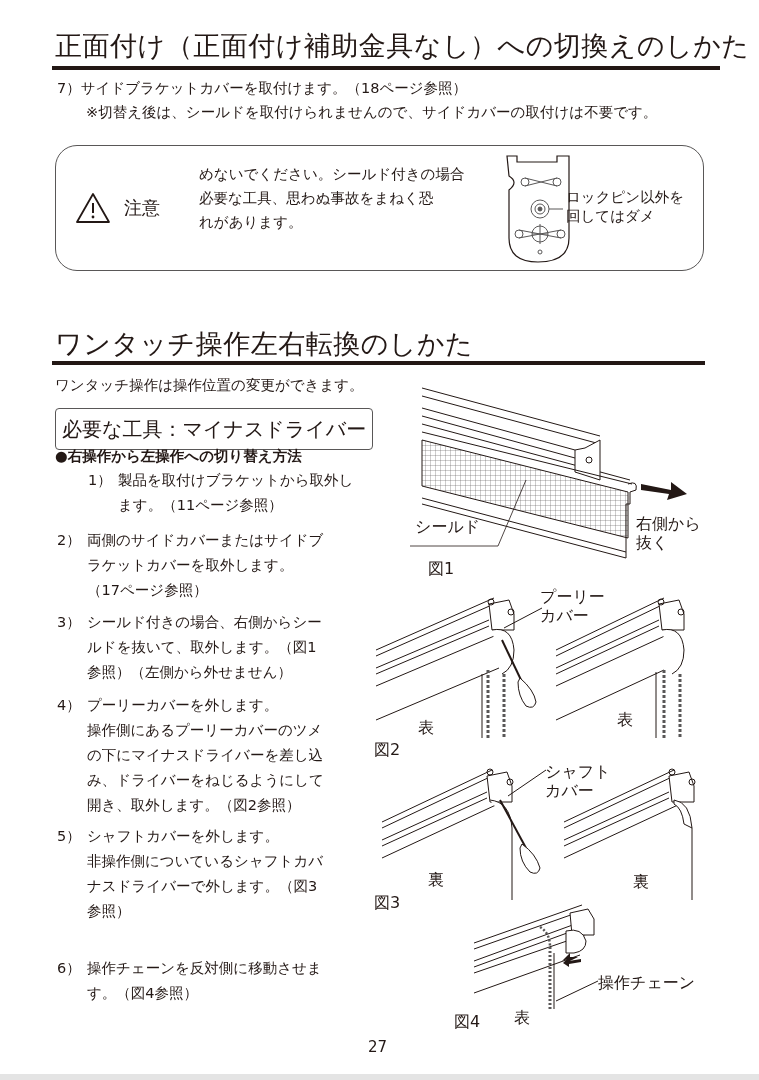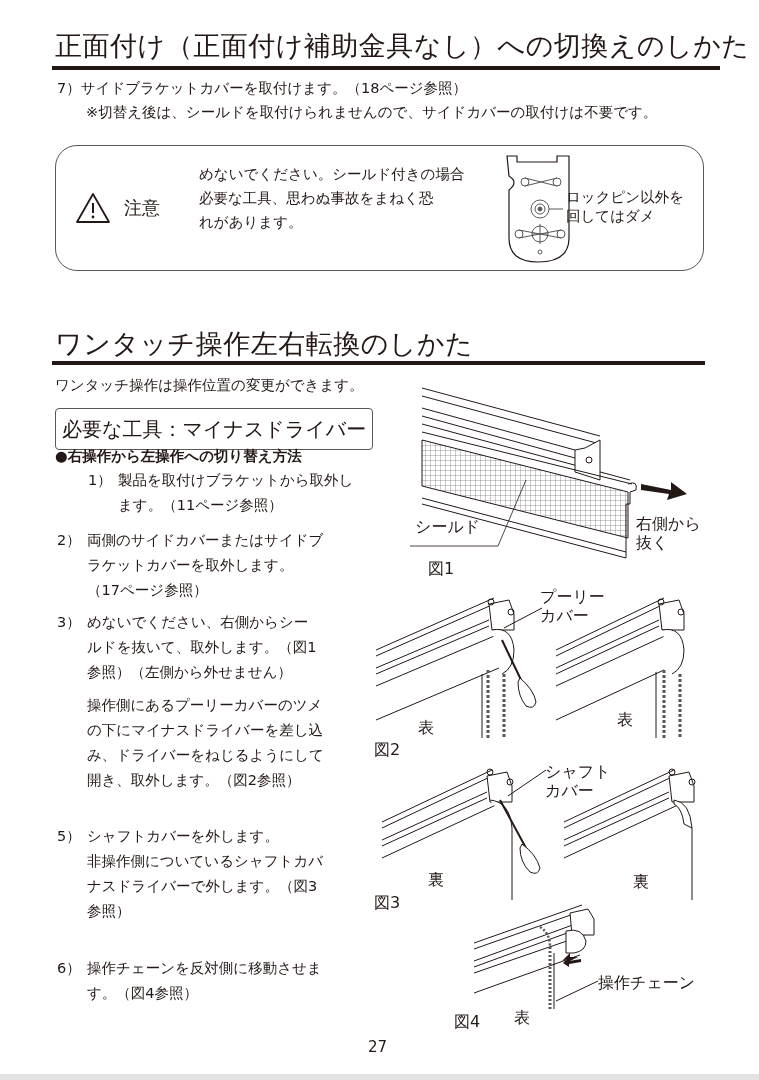--- a/index.html
+++ b/index.html
@@ -85,25 +85,26 @@
 <div class="abs step" style="left:57px; top:468px; width:320px;margin-left:31px;">
   <div><span class="num">1）</span><span>製品を取付けブラケットから取外し</span></div>
   <div class="indent">ます。（11ページ参照）</div>
 </div>
 <div class="abs step" style="left:57px; top:528px; width:320px;">
   <div><span class="num">2）</span><span>両側のサイドカバーまたはサイドブ</span></div>
   <div class="indent">ラケットカバーを取外します。</div>
   <div class="indent">（17ページ参照）</div>
 </div>
 <div class="abs step" style="left:57px; top:610px; width:320px;">
-  <div><span class="num">3）</span><span>めないでください、右側からシー</span></div>
+  <div><span class="num">3）</span><span>シールド付きの場合、右側からシー</span></div>
   <div class="indent">ルドを抜いて、取外します。（図1</div>
   <div class="indent">参照）（左側から外せません）</div>
 </div>
 <div class="abs step" style="left:57px; top:693px; width:320px;">
+  <div><span class="num">4）</span><span>プーリーカバーを外します。</span></div>
   <div class="indent">操作側にあるプーリーカバーのツメ</div>
   <div class="indent">の下にマイナスドライバーを差し込</div>
   <div class="indent">み、ドライバーをねじるようにして</div>
   <div class="indent">開き、取外します。（図2参照）</div>
 </div>
 <div class="abs step" style="left:57px; top:824px; width:320px;">
   <div><span class="num">5）</span><span>シャフトカバーを外します。</span></div>
   <div class="indent">非操作側についているシャフトカバ</div>
   <div class="indent">ナスドライバーで外します。（図3</div>
   <div class="indent">参照）</div>

